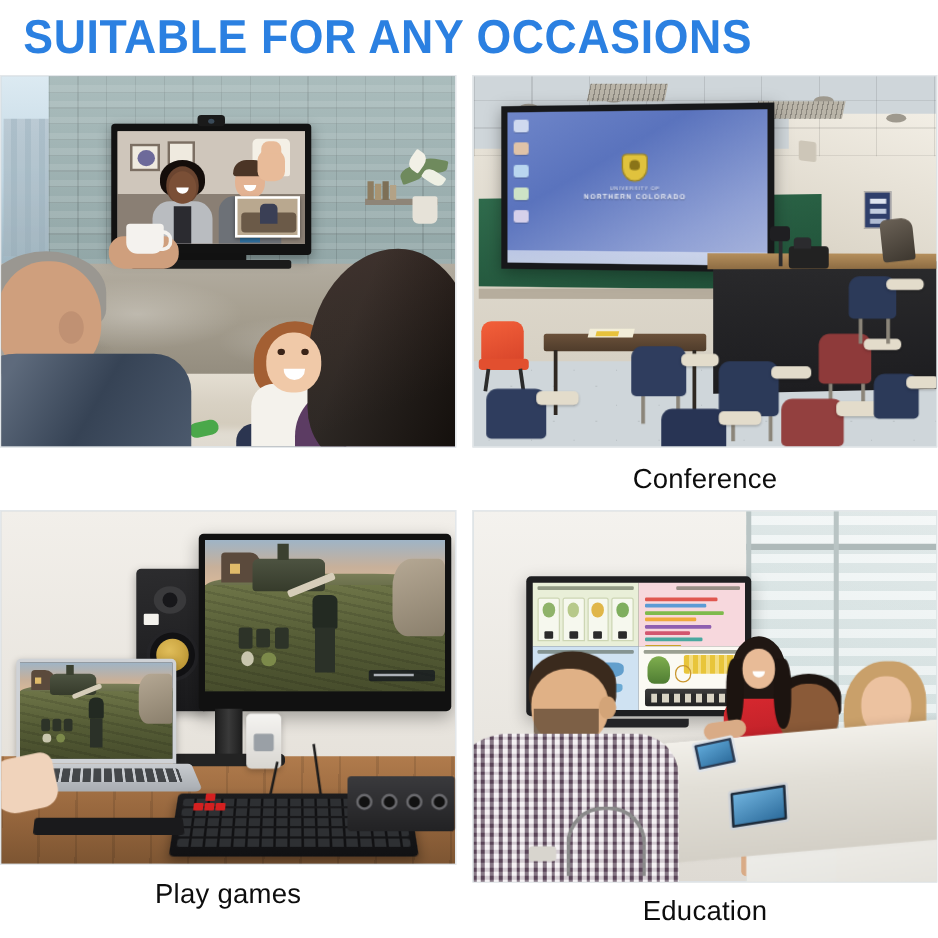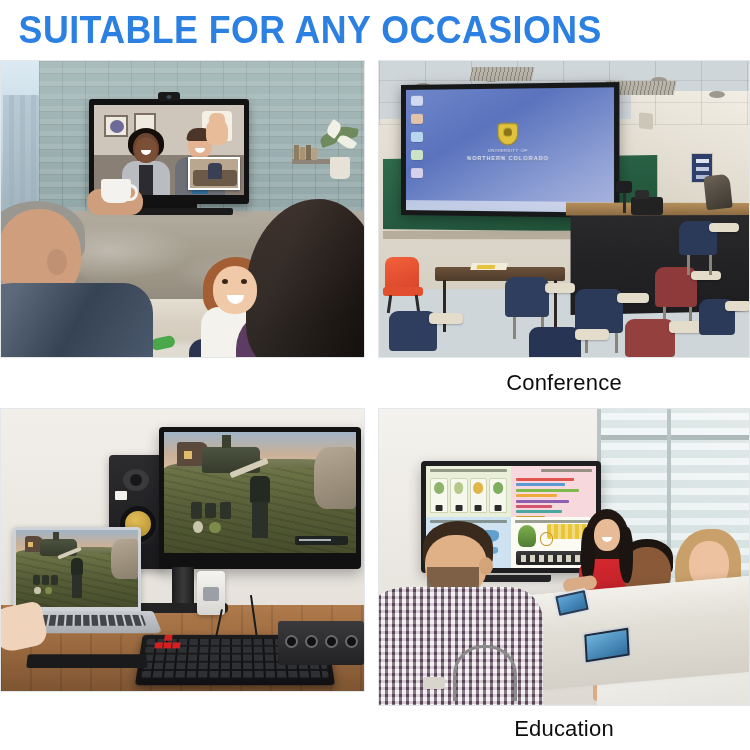--- a/index.html
+++ b/index.html
@@ -1279,20 +1279,21 @@
           </div>
       </div>
       <div class="s3-mousepad"></div>
       <div class="s3-mixer">
           <i></i>
           <i></i>
           <i></i>
           <i></i>
         </div>
     </div>
+    <div class="caption">Play games</div>
   </div>
 
   <div class="card right row2">
     <div class="photo">
       <div class="s4-wall"></div>
       <div class="s4-glass"></div>
       <div class="s4-mulliontop"></div>
       <div class="s4-mullion" style="right:78px;"></div>
       <div class="s4-mullion" style="right:148px;"></div>
 

